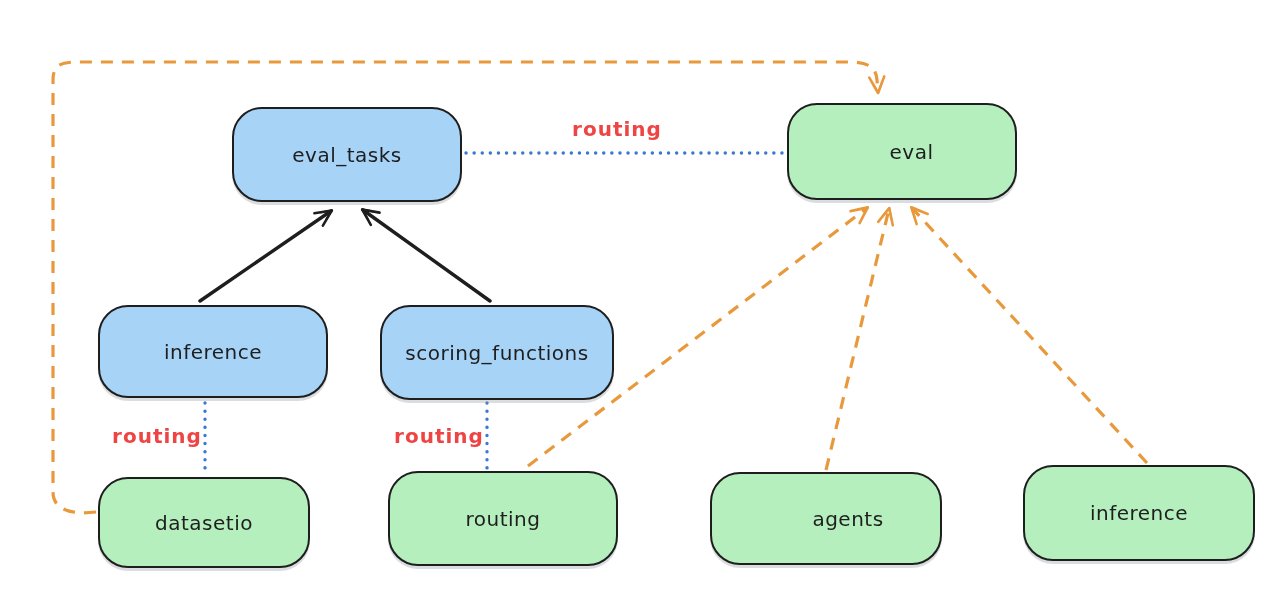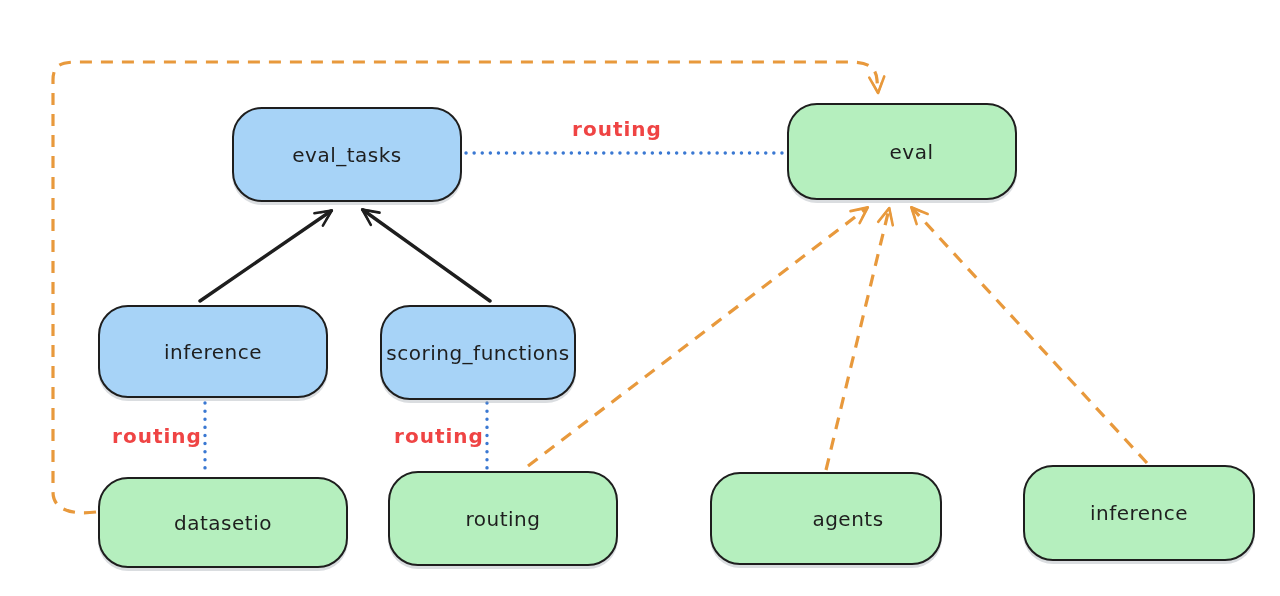--- a/index.html
+++ b/index.html
@@ -80,24 +80,24 @@
   <div id="nodes-layer">
       <div class="node blue" style="left: 232px; top: 107px; width: 230px; height: 95px;">
         <span class="node-label">eval_tasks</span>
       </div>
       <div class="node green" style="left: 787px; top: 103px; width: 230px; height: 97px; padding-left: 19px;">
         <span class="node-label">eval</span>
       </div>
       <div class="node blue" style="left: 98px; top: 305px; width: 230px; height: 93px;">
         <span class="node-label">inference</span>
       </div>
-      <div class="node blue" style="left: 380px; top: 305px; width: 196px; height: 95px;">
+      <div class="node blue" style="left: 380px; top: 305px; width: 234px; height: 95px;">
         <span class="node-label">scoring_functions</span>
       </div>
-      <div class="node green" style="left: 98px; top: 477px; width: 250px; height: 91px;">
+      <div class="node green" style="left: 98px; top: 477px; width: 212px; height: 91px;">
         <span class="node-label">datasetio</span>
       </div>
       <div class="node green" style="left: 388px; top: 471px; width: 230px; height: 95px;">
         <span class="node-label">routing</span>
       </div>
       <div class="node green" style="left: 710px; top: 472px; width: 232px; height: 93px; padding-left: 44px;">
         <span class="node-label">agents</span>
       </div>
       <div class="node green" style="left: 1023px; top: 465px; width: 232px; height: 96px;">
         <span class="node-label">inference</span>

